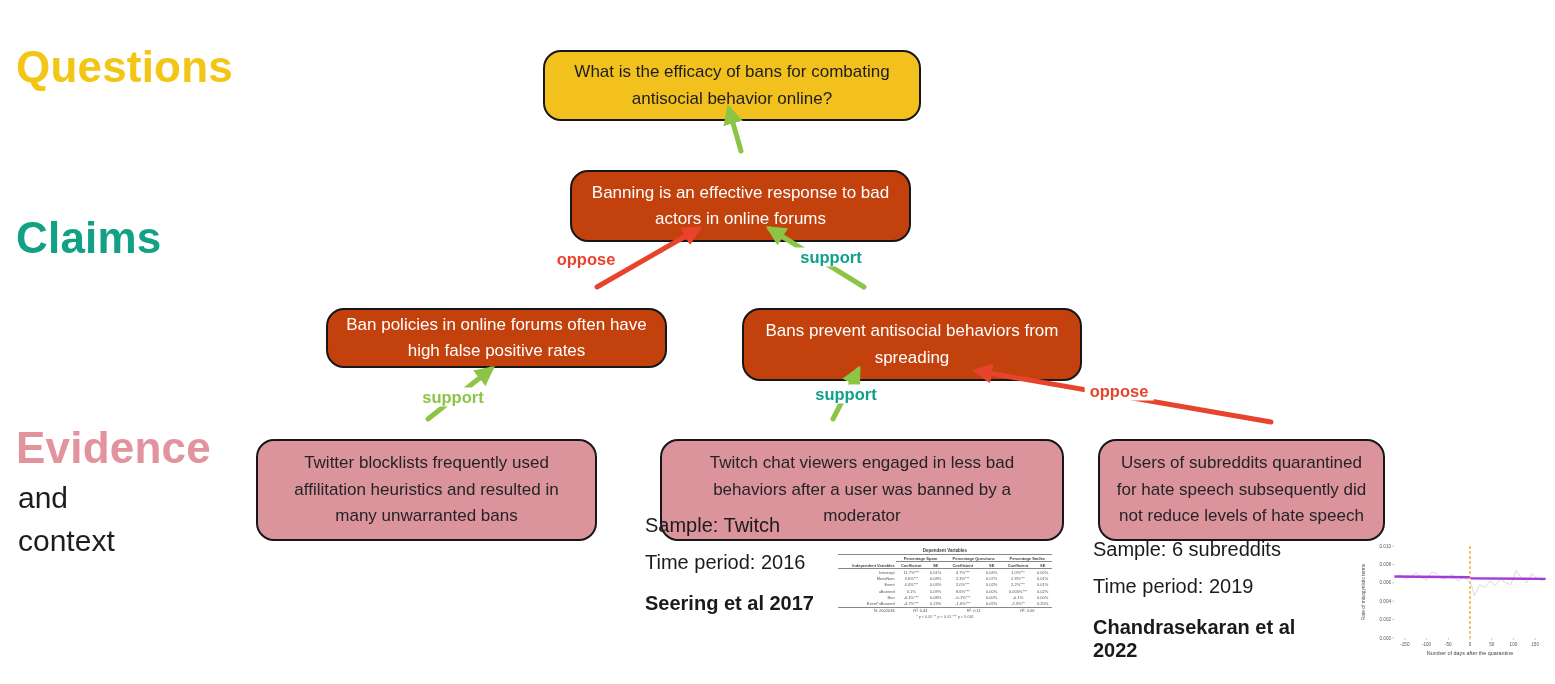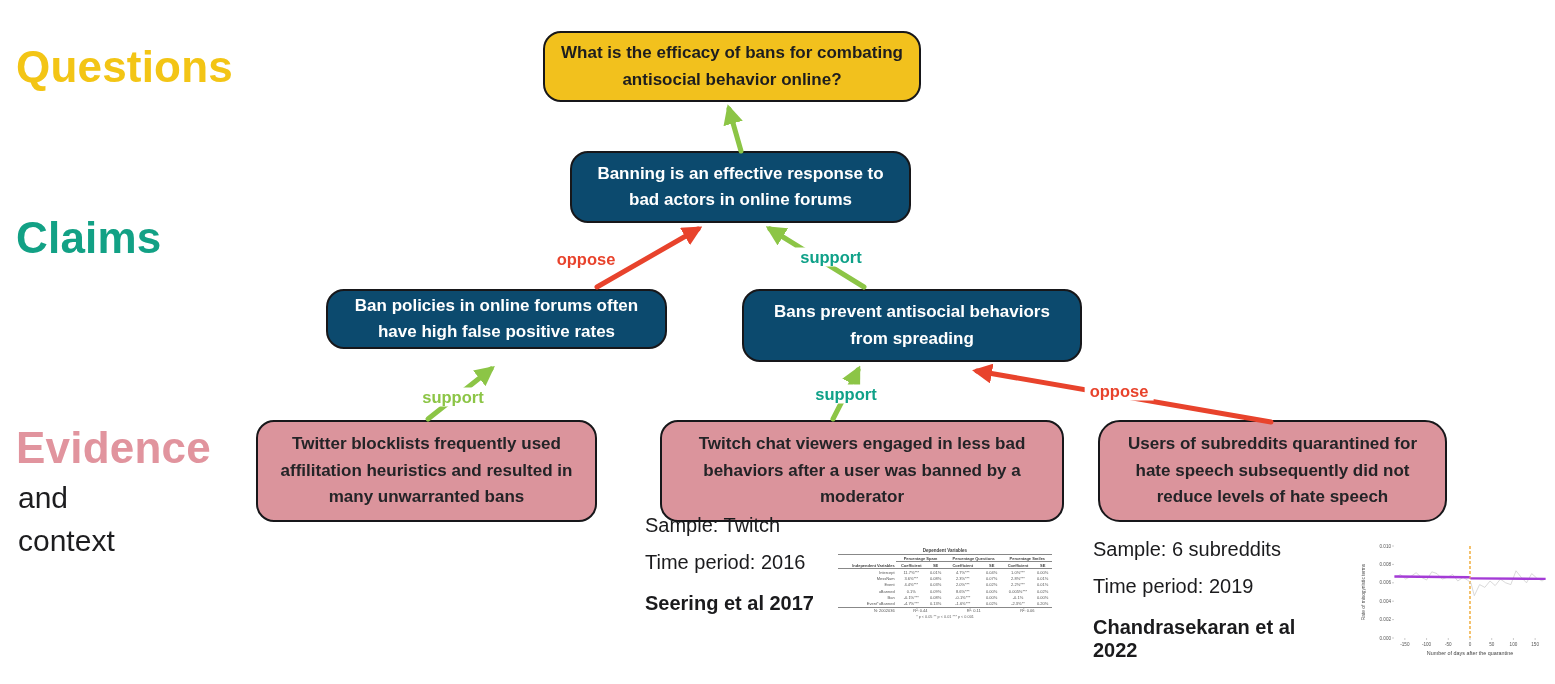--- a/index.html
+++ b/index.html
@@ -11,31 +11,31 @@
   .row-label.questions{left:16px;top:42px;color:#F3C515;}
   .row-label.claims{left:16px;top:213px;color:#12A185;}
   .row-label.evidence{left:16px;top:423px;color:#E1949E;}
   .row-sub{position:absolute;font-size:30px;color:#1d1d1f;font-weight:400;}
   .row-sub.and{left:18px;top:481px;}
   .row-sub.context{left:18px;top:524px;text-align:center;}
 
   .node{
     position:absolute;border:2.5px solid #17171a;border-radius:18px;
     display:flex;align-items:center;justify-content:center;text-align:center;
-    font-weight:700;font-size:17px;line-height:1.55;padding:0 16px;box-sizing:border-box;
+    font-weight:400;font-size:17px;line-height:1.55;padding:0 16px;box-sizing:border-box;margin-top:19px;
   }
   .node.question{left:543px;top:31px;width:378px;height:71px;background:#F2C11D;color:#1d1d1f;}
-  .node.claim{background:#0c4a6e;color:#ffffff;}
+  .node.claim{background:#c2410c;color:#ffffff;}
   .node.claim-main{left:570px;top:151px;width:341px;height:72px;}
   .node.claim-left{left:326px;top:289px;width:341px;height:60px;}
   .node.claim-right{left:742px;top:289px;width:340px;height:73px;}
   .node.evidence{background:#DB949C;color:#242427;}
   .node.ev-left{left:256px;top:420px;width:341px;height:102px;}
   .node.ev-mid{left:660px;top:420px;width:404px;height:102px;}
-  .node.ev-right{left:1098px;top:420px;width:349px;height:102px;border-radius:22px;}
+  .node.ev-right{left:1098px;top:420px;width:287px;height:102px;}
 
   #edges{position:absolute;left:0;top:0;width:1555px;height:684px;pointer-events:none;}
   .edge-label{
     position:absolute;transform:translate(-50%,-50%);background:#ffffff;
     padding:0 5px;font-weight:700;font-size:16.5px;white-space:nowrap;
   }
   .edge-label.oppose{color:#E8432C;}
   .edge-label.support-teal{color:#0FA188;}
   .edge-label.support-green{color:#8CC546;}
 

